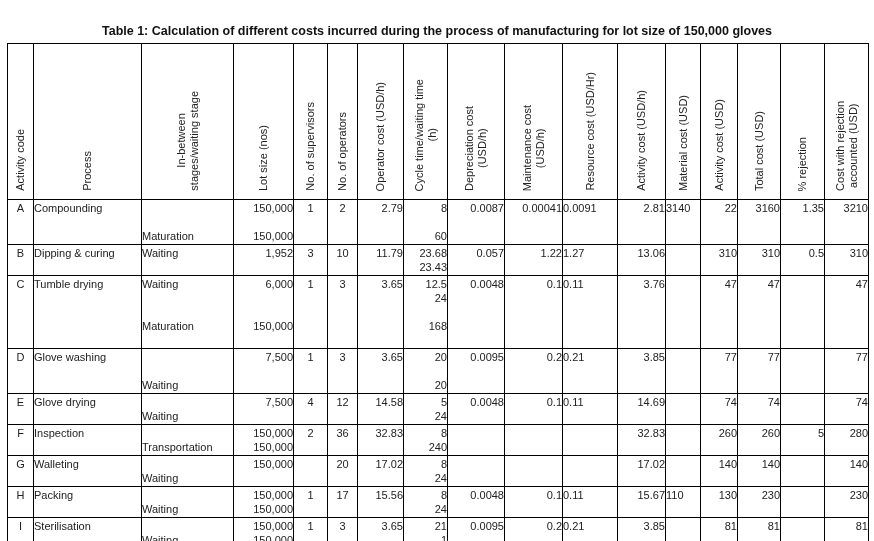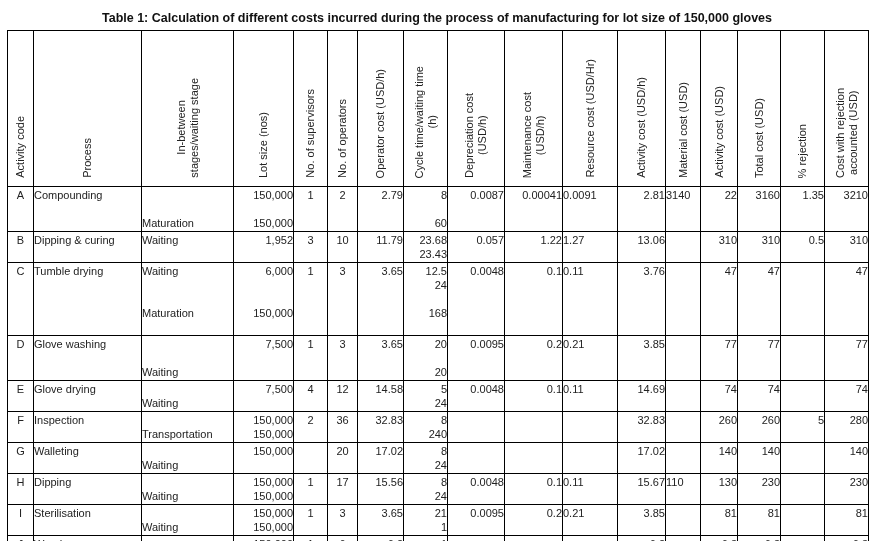--- a/index.html
+++ b/index.html
@@ -14,21 +14,21 @@
   }
   .page {
     width: 874px;
     height: 541px;
     box-sizing: border-box;
   }
   .title {
     font-size: 12.5px;
     font-weight: bold;
     text-align: center;
-    padding-top: 11px;
+    padding-top: 24px;
     height: 19px;
     color: #111;
   }
   table.costs {
     border-collapse: collapse;
     table-layout: fixed;
     margin-left: 7px;
     width: 861px;
   }
   table.costs th, table.costs td {
@@ -695,21 +695,21 @@
             <div class="ln">140</div>
             <div class="ln"></div>
           </td>
         </tr>
         <tr>
           <td class="c0">
             <div class="ln">H</div>
             <div class="ln"></div>
           </td>
           <td class="c1">
-            <div class="ln">Dipping</div>
+            <div class="ln">Packing</div>
             <div class="ln"></div>
           </td>
           <td class="c2">
             <div class="ln"></div>
             <div class="ln">Waiting</div>
           </td>
           <td class="c3">
             <div class="ln">150,000</div>
             <div class="ln">150,000</div>
           </td>

